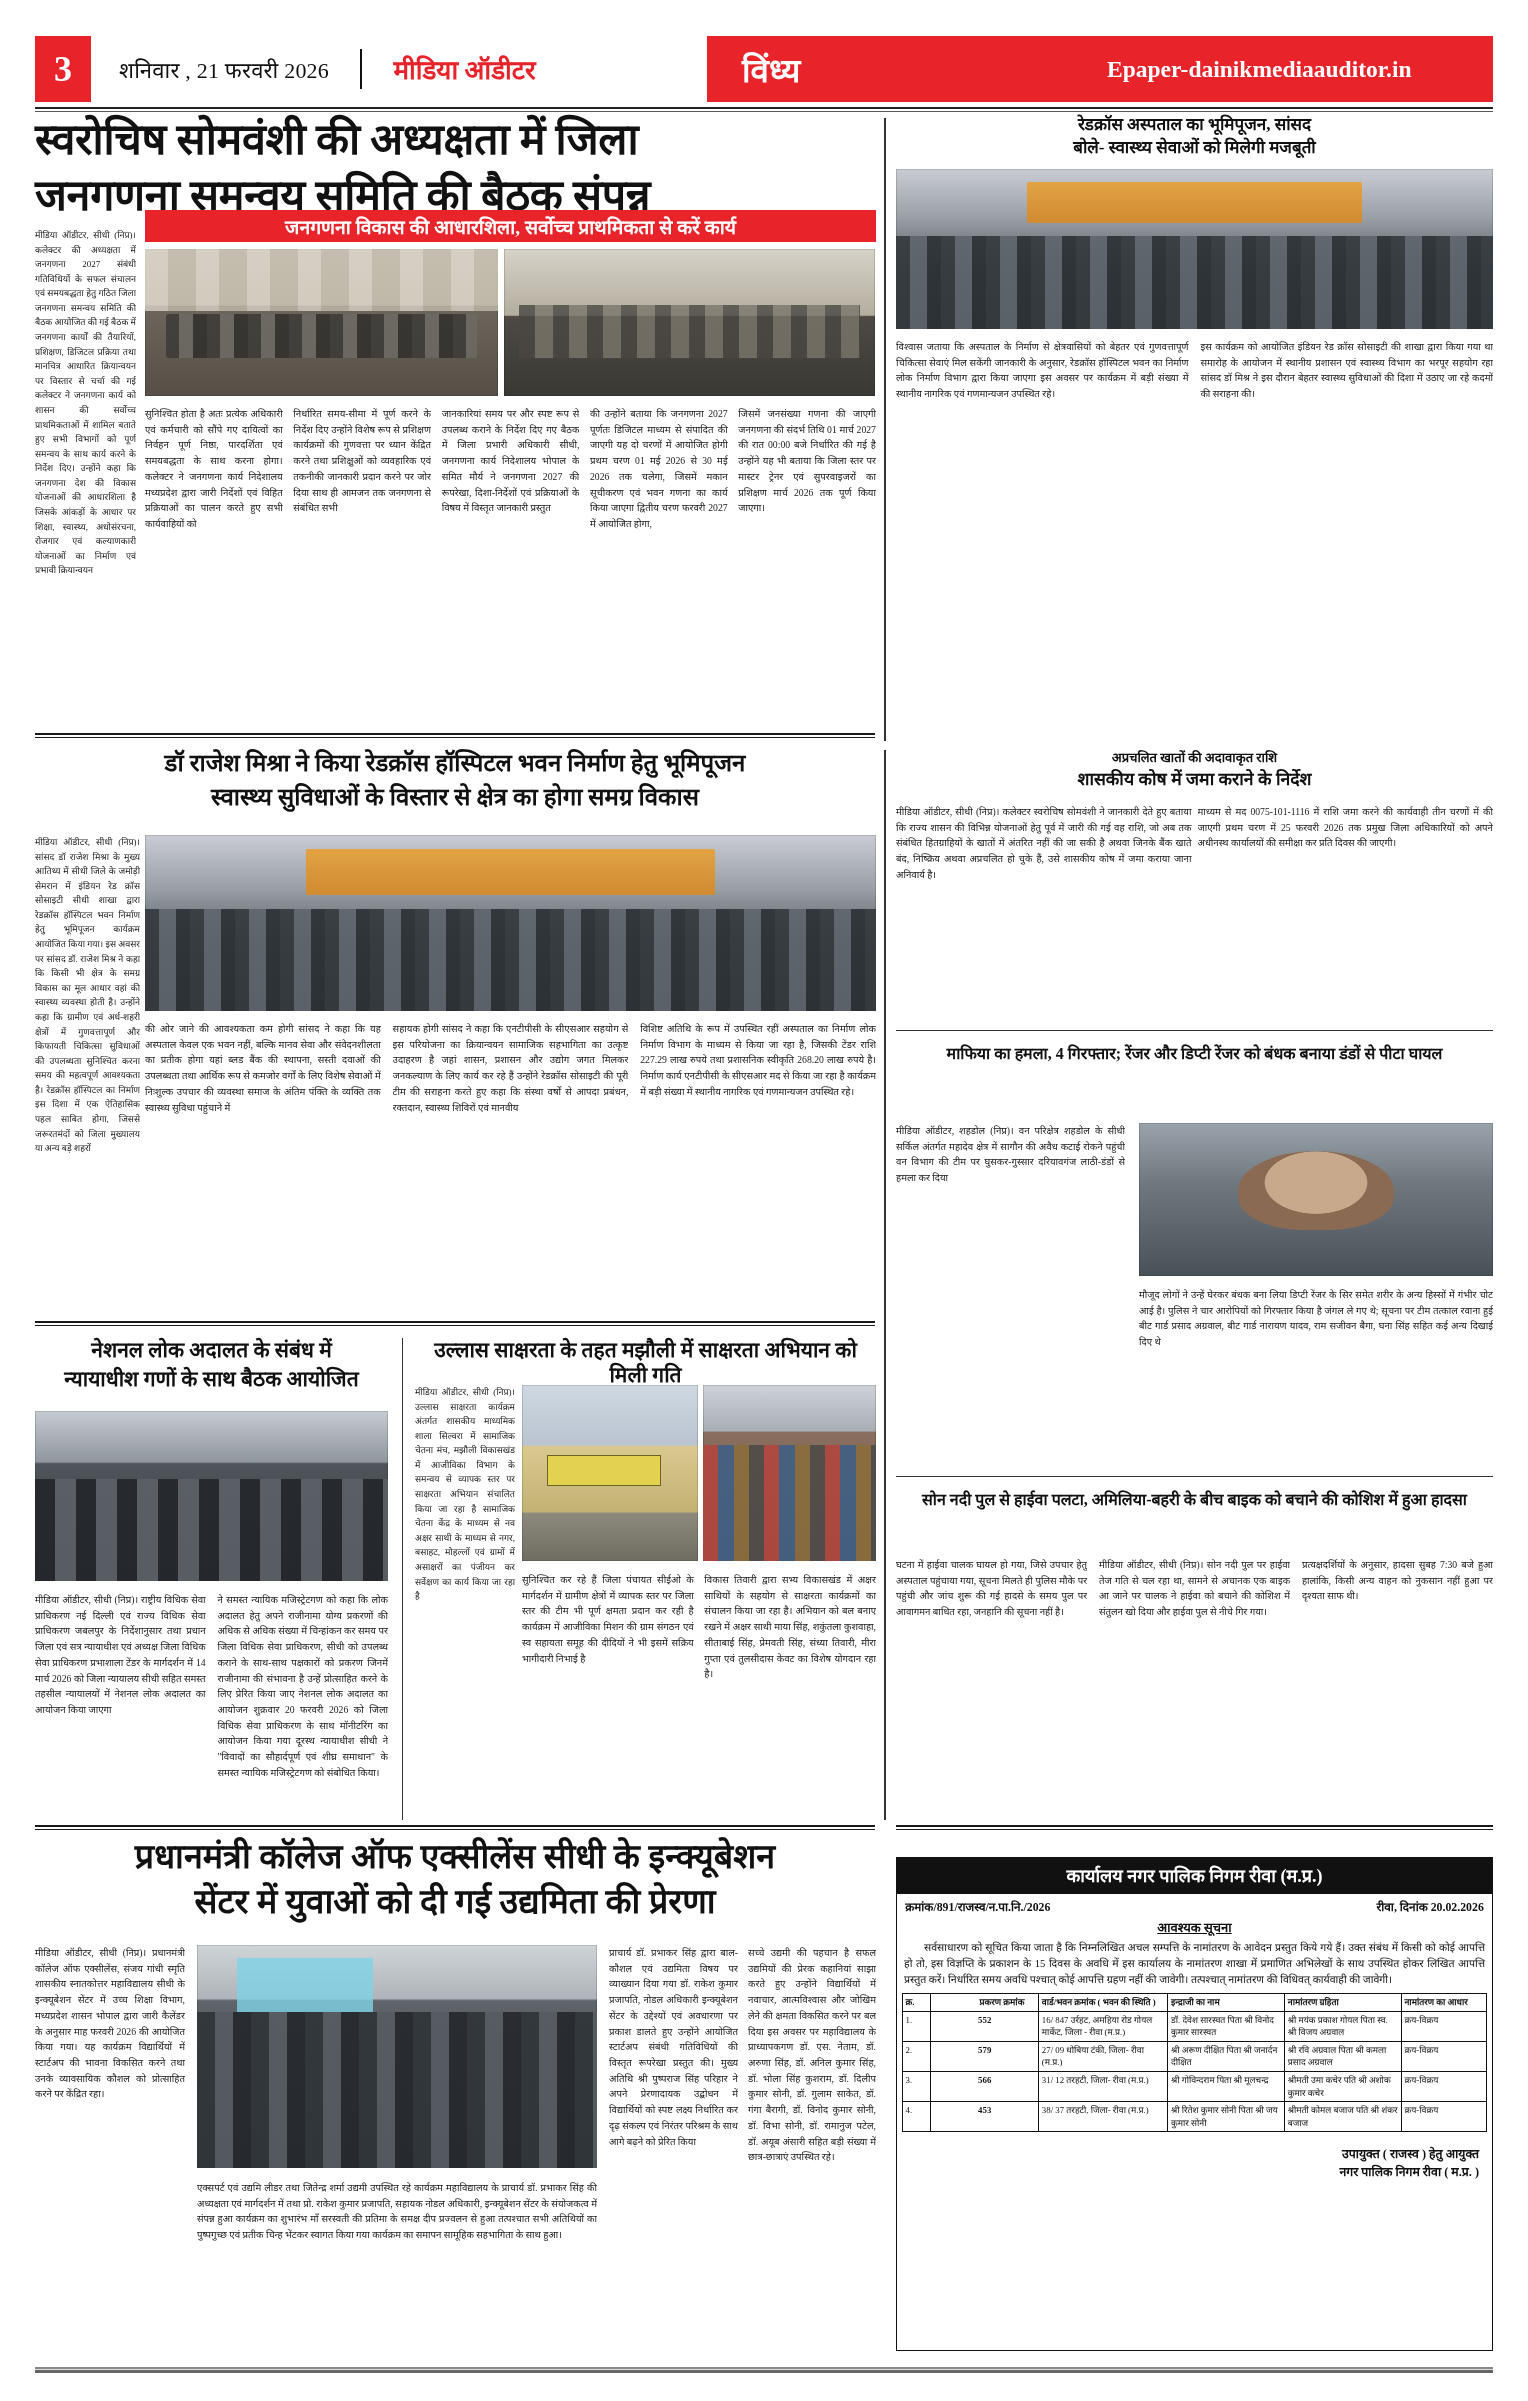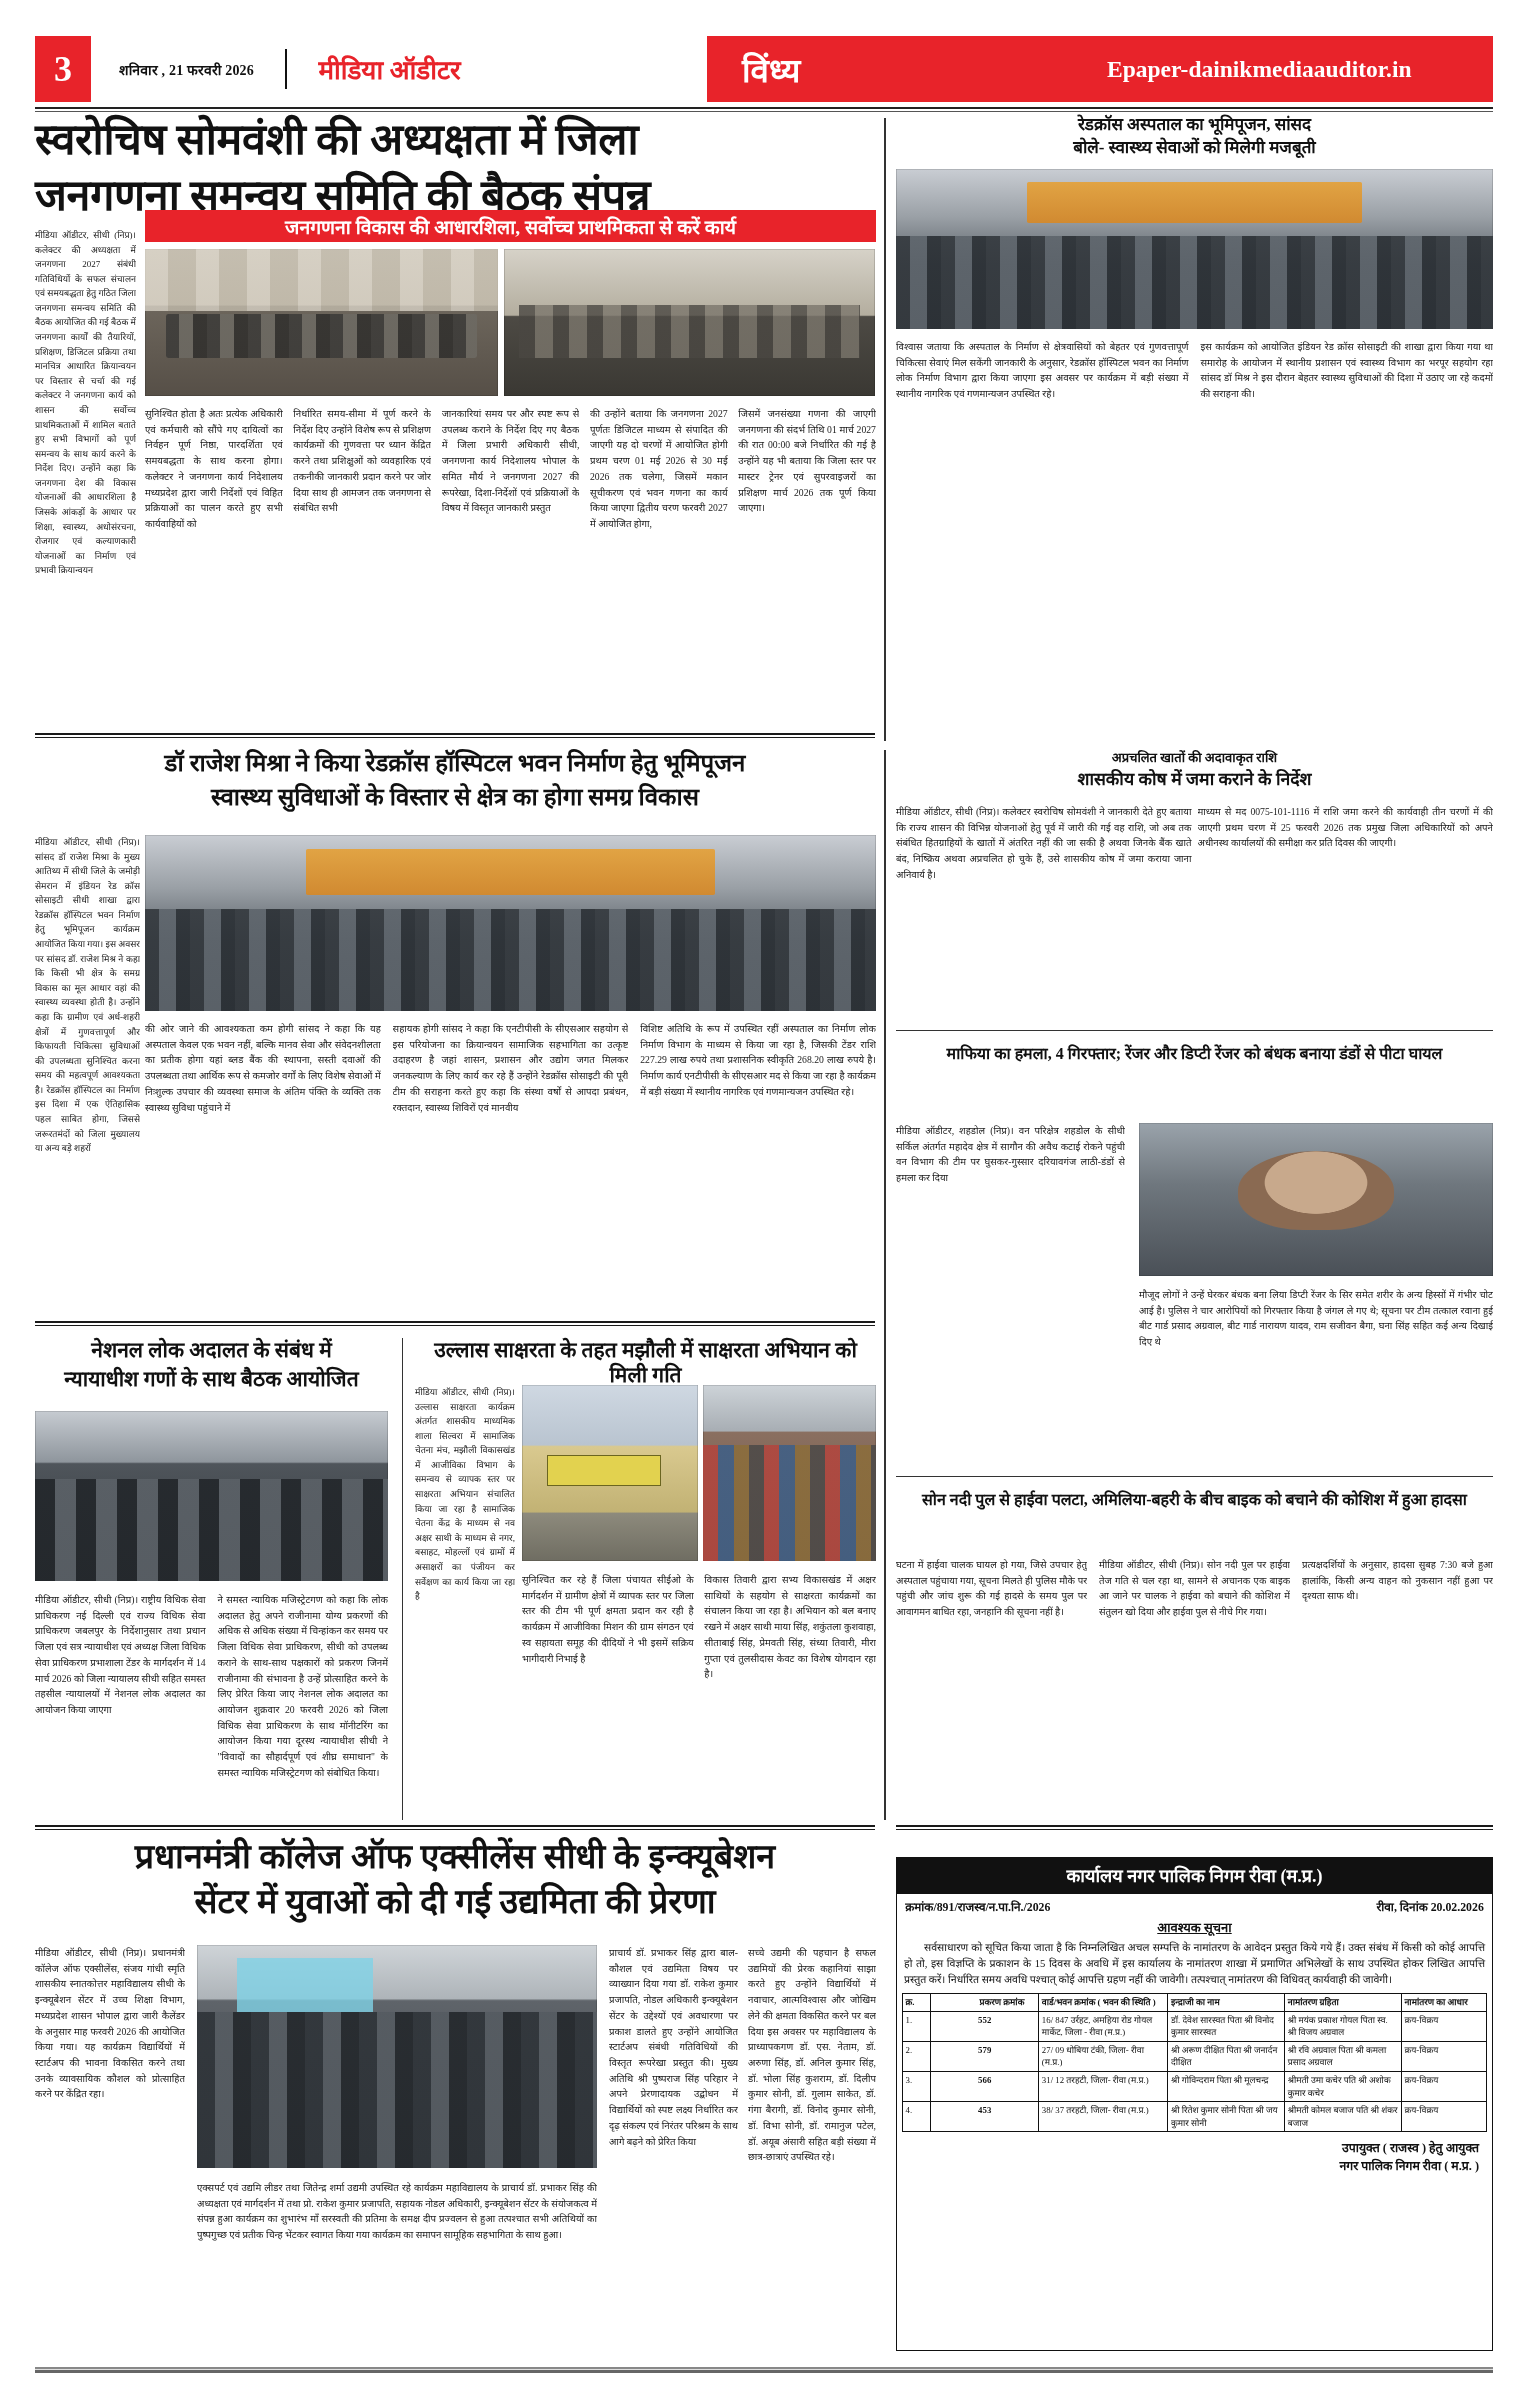--- a/index.html
+++ b/index.html
@@ -19,21 +19,21 @@
   }
   .mh-pagebox{
     background:#e8232a;color:#fff;width:56px;display:flex;
     align-items:center;justify-content:center;
     font-family:"Liberation Serif",serif;font-weight:700;font-size:36px;line-height:1;
   }
   .mh-white{
     background:#fff;flex:0 0 588px;display:flex;align-items:center;
     padding-left:28px;gap:31px;
   }
-  .mh-date{font-size:14px;font-weight:700;color:#111;letter-spacing:0.2px;white-space:nowrap;}
+  .mh-date{font-size:22px;font-weight:400;color:#111;letter-spacing:0.2px;white-space:nowrap;}
   .mh-sep{width:2.4px;background:#111;height:40px;}
   .mh-brand{font-size:26px;font-weight:700;color:#e8232a;white-space:nowrap;}
   .mh-red{
     background:#e8232a;flex:1;display:flex;align-items:center;gap:0;
     padding-left:35px;position:relative;
   }
   .mh-edition{color:#fff;font-size:33px;font-weight:700;white-space:nowrap;}
   .mh-site{
     color:#fff;font-size:23.5px;font-weight:700;white-space:nowrap;
     position:absolute;left:400px;top:50%;transform:translateY(-50%);
@@ -359,21 +359,21 @@
             <td style="text-align:center;font-weight:700;">453</td>
             <td>38/ 37 तरहटी, जिला- रीवा (म.प्र.)</td>
             <td>श्री रितेश कुमार सोनी पिता श्री जय कुमार सोनी</td>
             <td>श्रीमती कोमल बजाज पति श्री शंकर बजाज</td>
             <td>क्रय-विक्रय</td>
           </tr>
         </tbody>
       </table>
     </div>
 
-    <div class="sign" style="font-size:12.3px;padding:3.5px 13px 5.9px;">
+    <div class="sign" style="font-size:12.3px;padding:3.5px 13px 5.9px;margin-top:6px;">
       <div>उपायुक्त ( राजस्व ) हेतु आयुक्त</div>
       <div>नगर पालिक निगम रीवा ( म.प्र. )</div>
     </div>
   </div>
 
   <div style="position:absolute;left:35px;top:2367px;width:1458px;height:5.9px;background:linear-gradient(180deg,#888 0 1.8px,#ddd 1.8px 3.5px,#666 3.5px 5.9px);"></div>
 
 </div>
 
 

